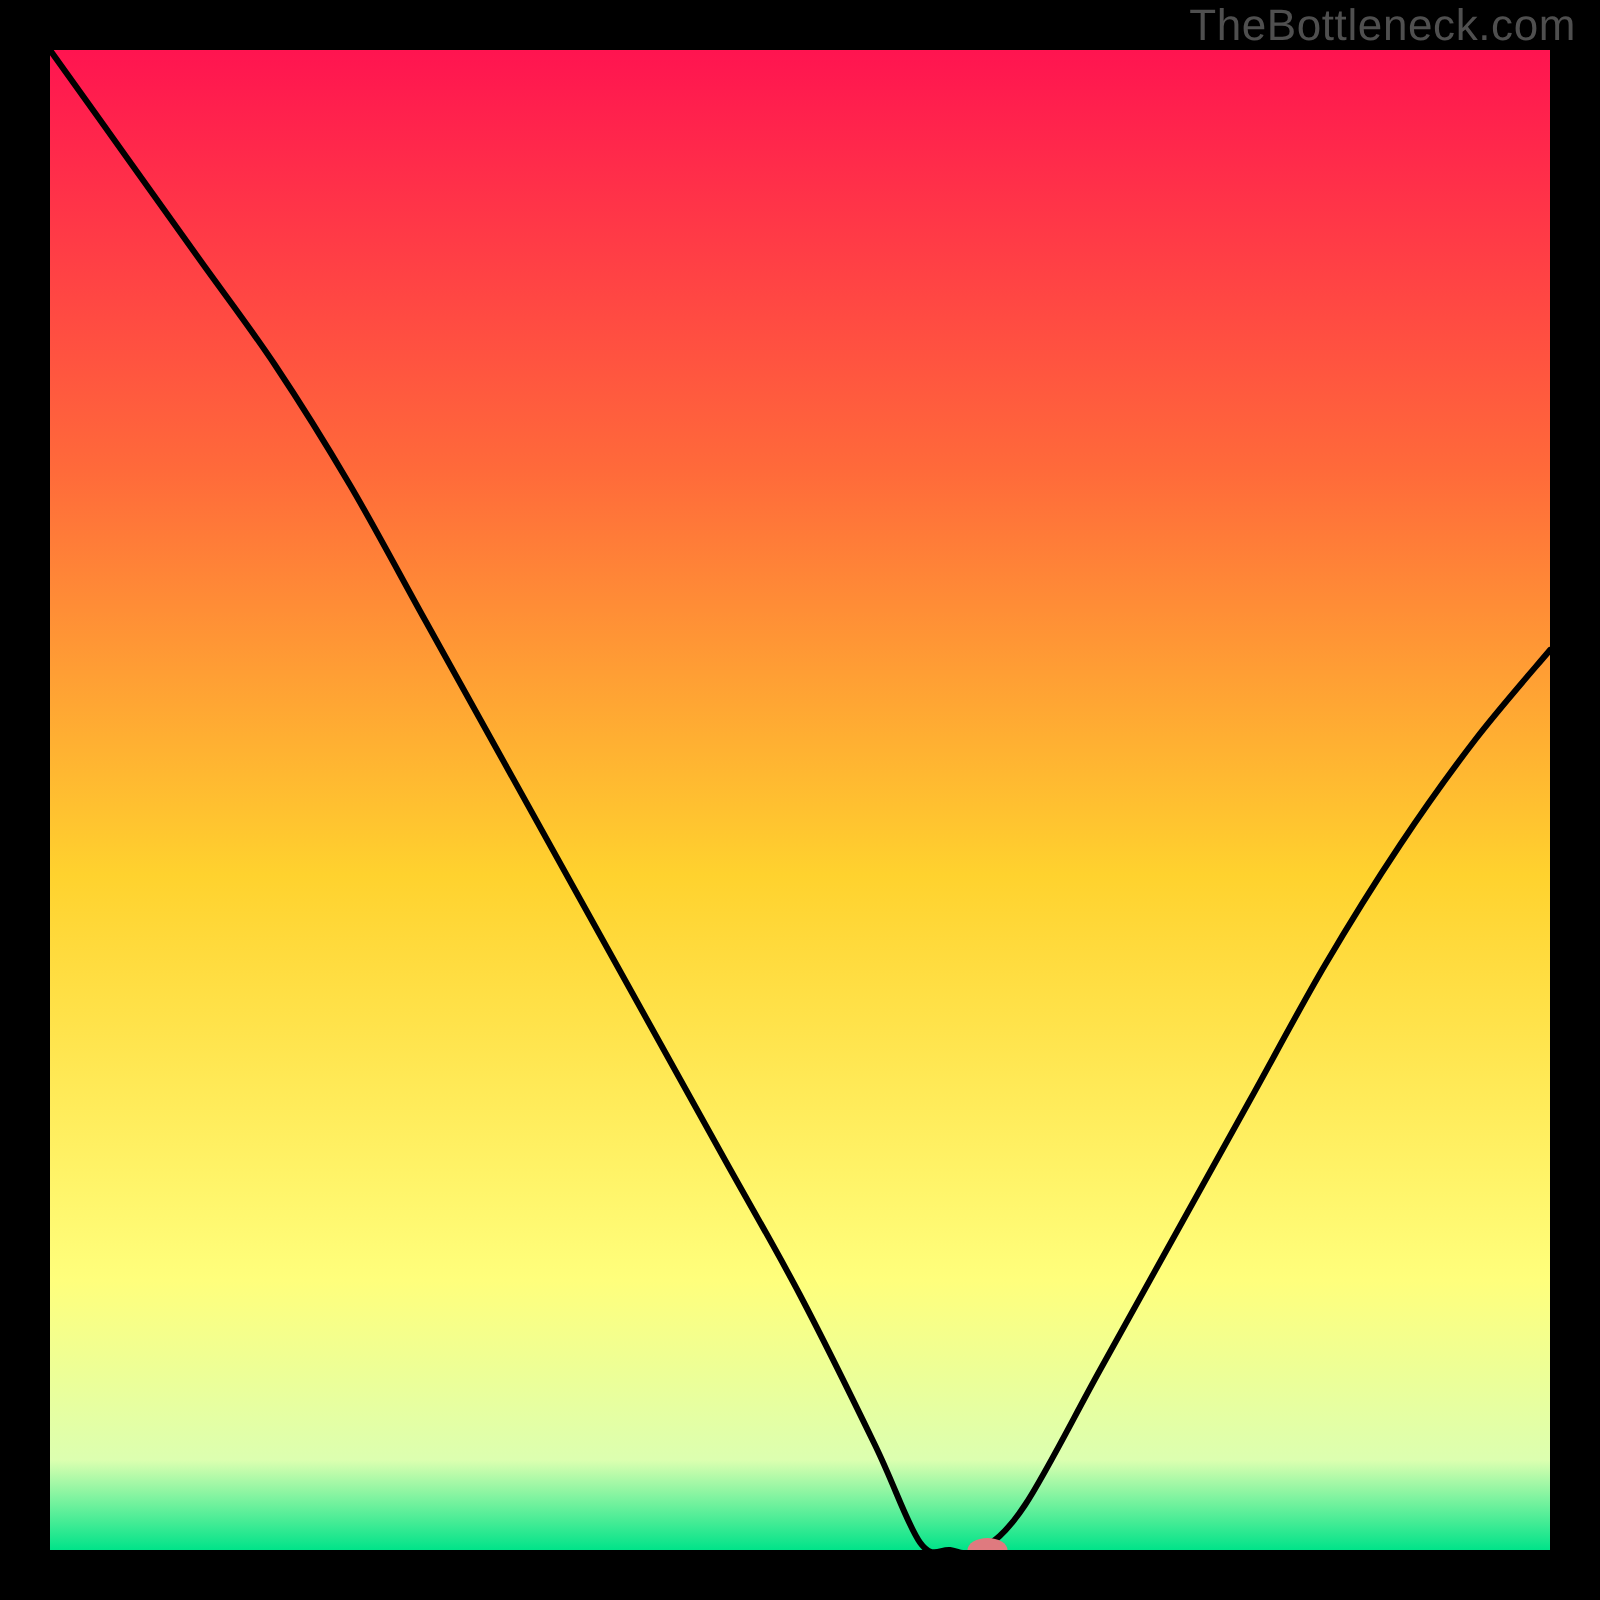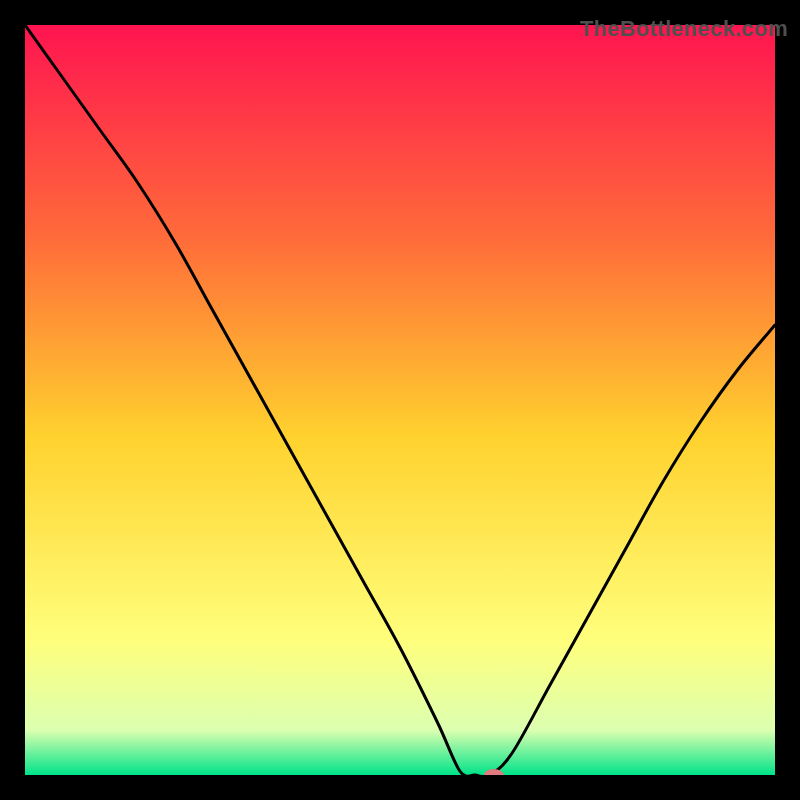--- a/index.html
+++ b/index.html
@@ -12,25 +12,25 @@
     font-family: Arial, Helvetica, sans-serif;
   }
   .frame {
     position: relative;
     width: 800px;
     height: 800px;
     background: #000;
   }
   .watermark {
     position: absolute;
-    top: 16px;
+    top: 0;
     right: 12px;
     color: #4f4f4f;
     font-size: 22px;
-    font-weight: 700;
+    font-weight: 400;
     letter-spacing: 0.3px;
     z-index: 10;
   }
   .plot-area {
     position: absolute;
     left: 25px;
     top: 25px;
     width: 750px;
     height: 750px;
   }

